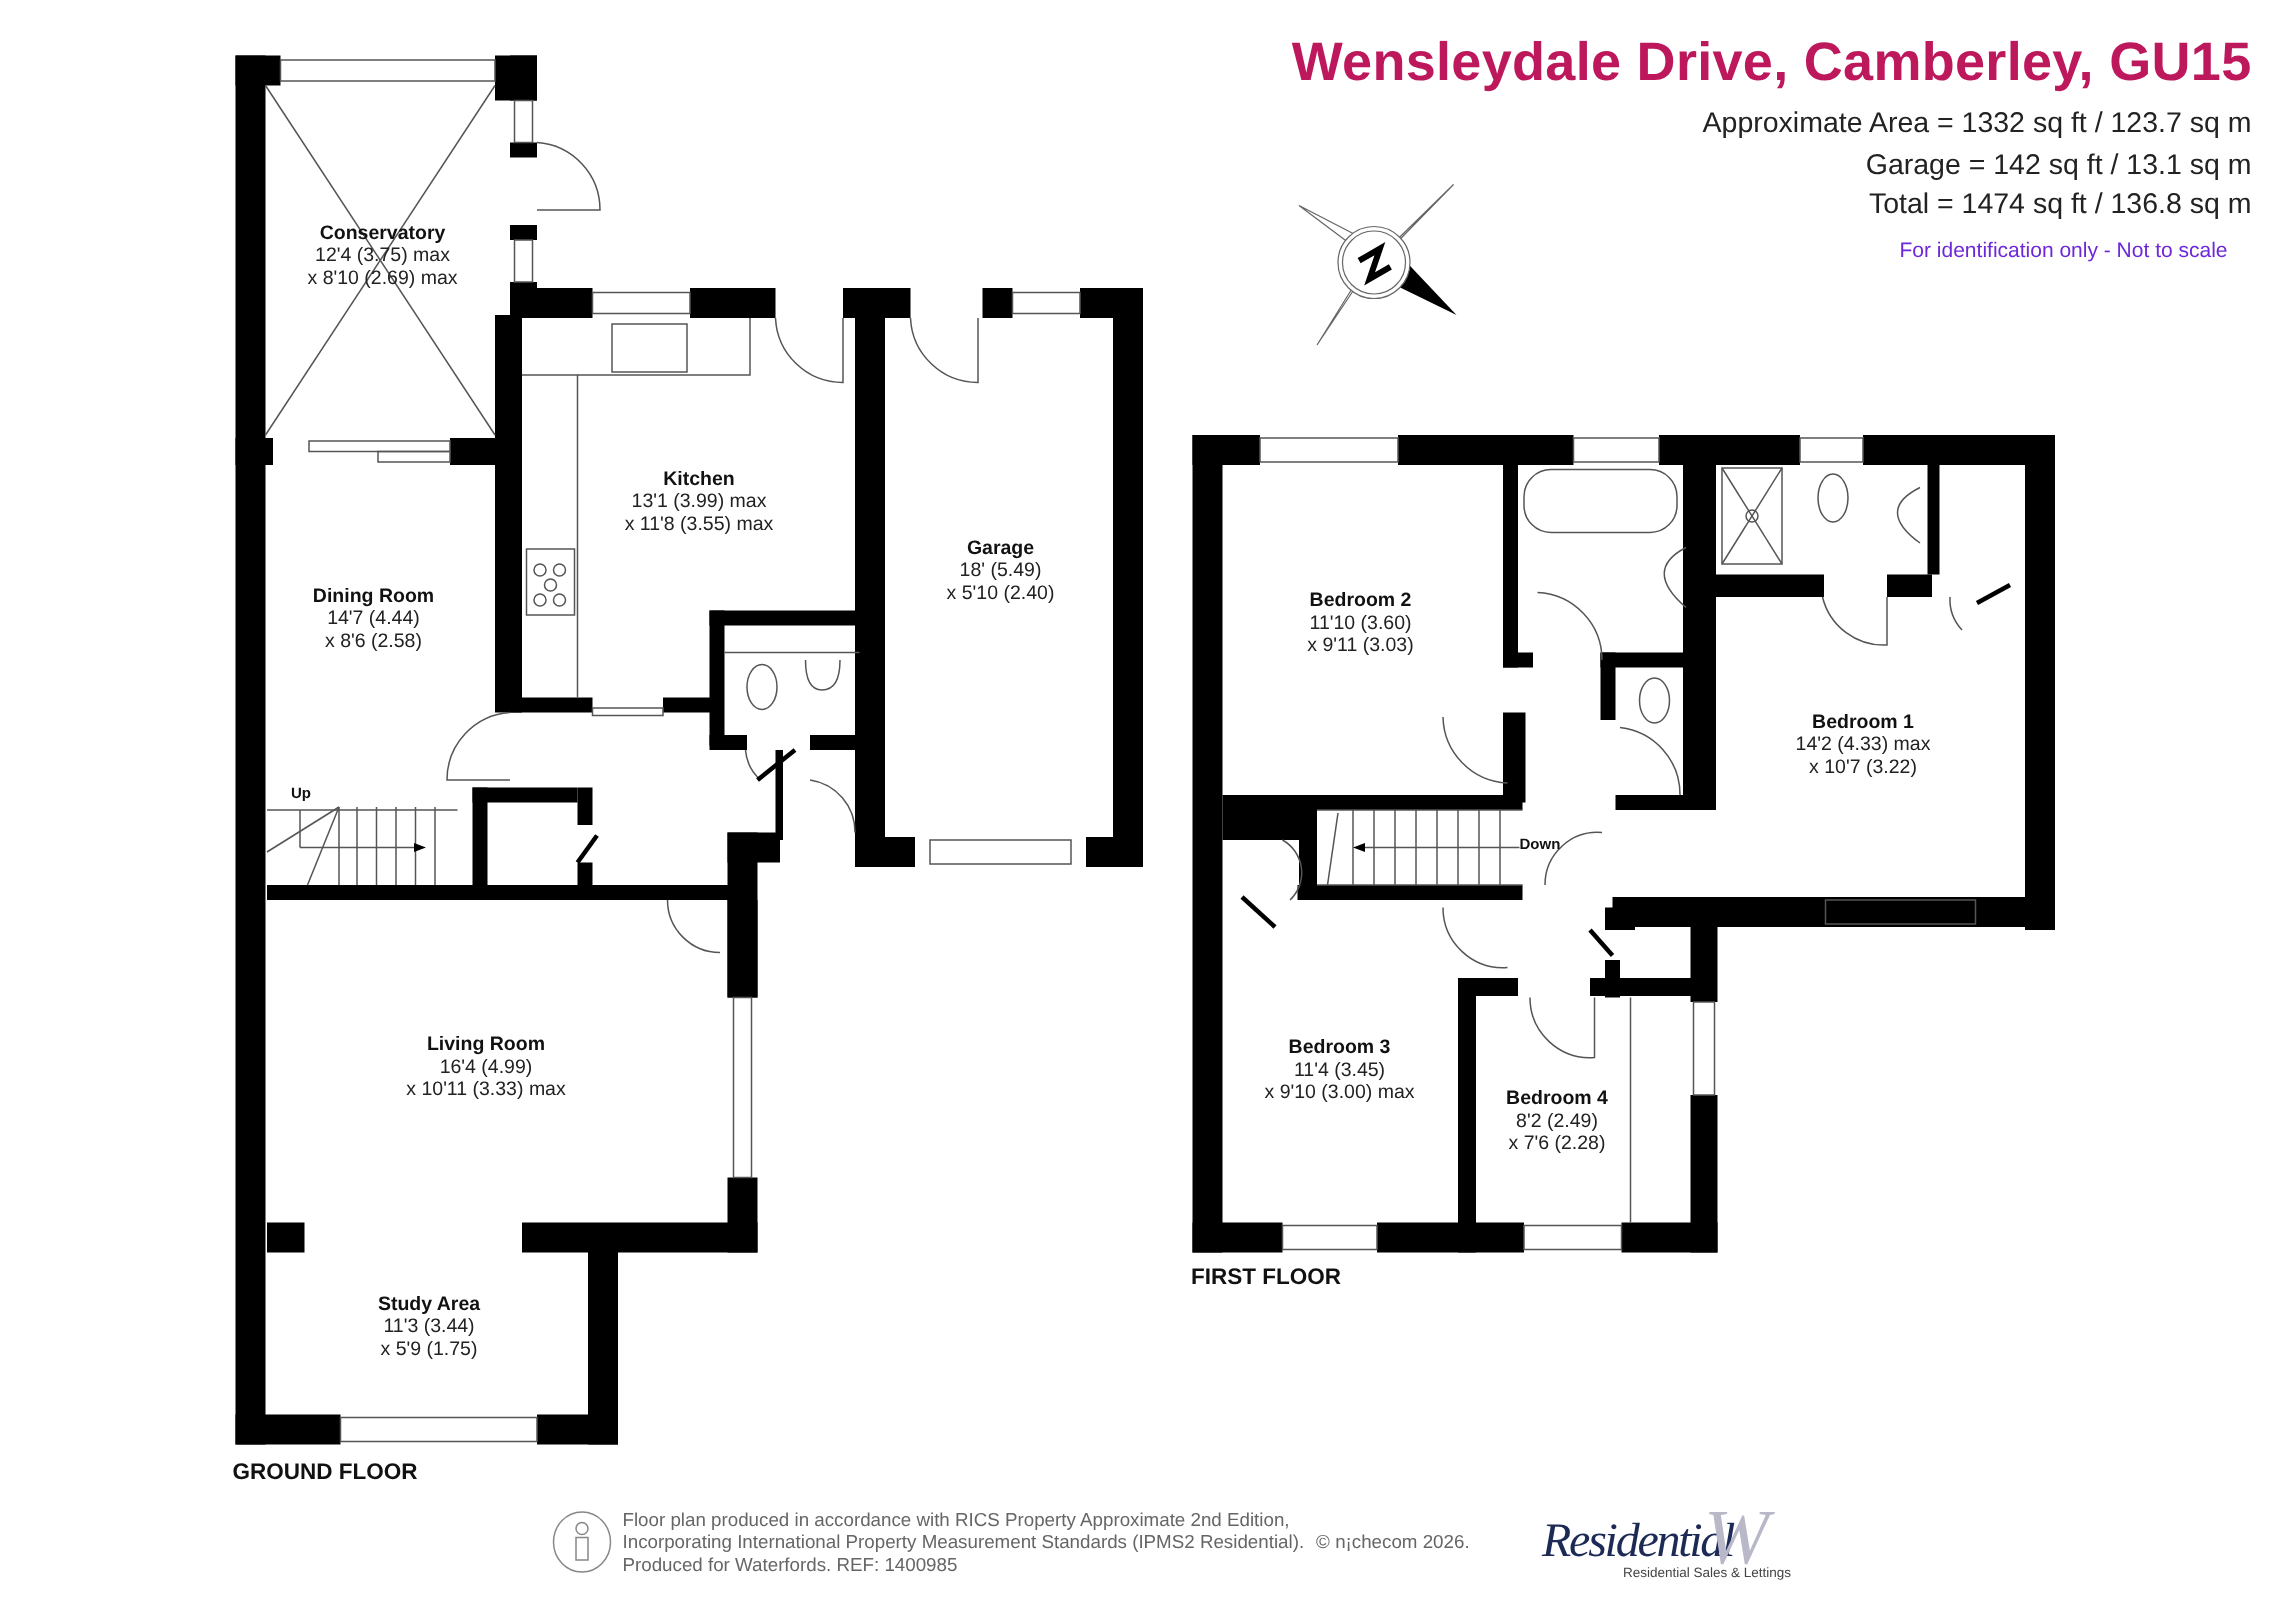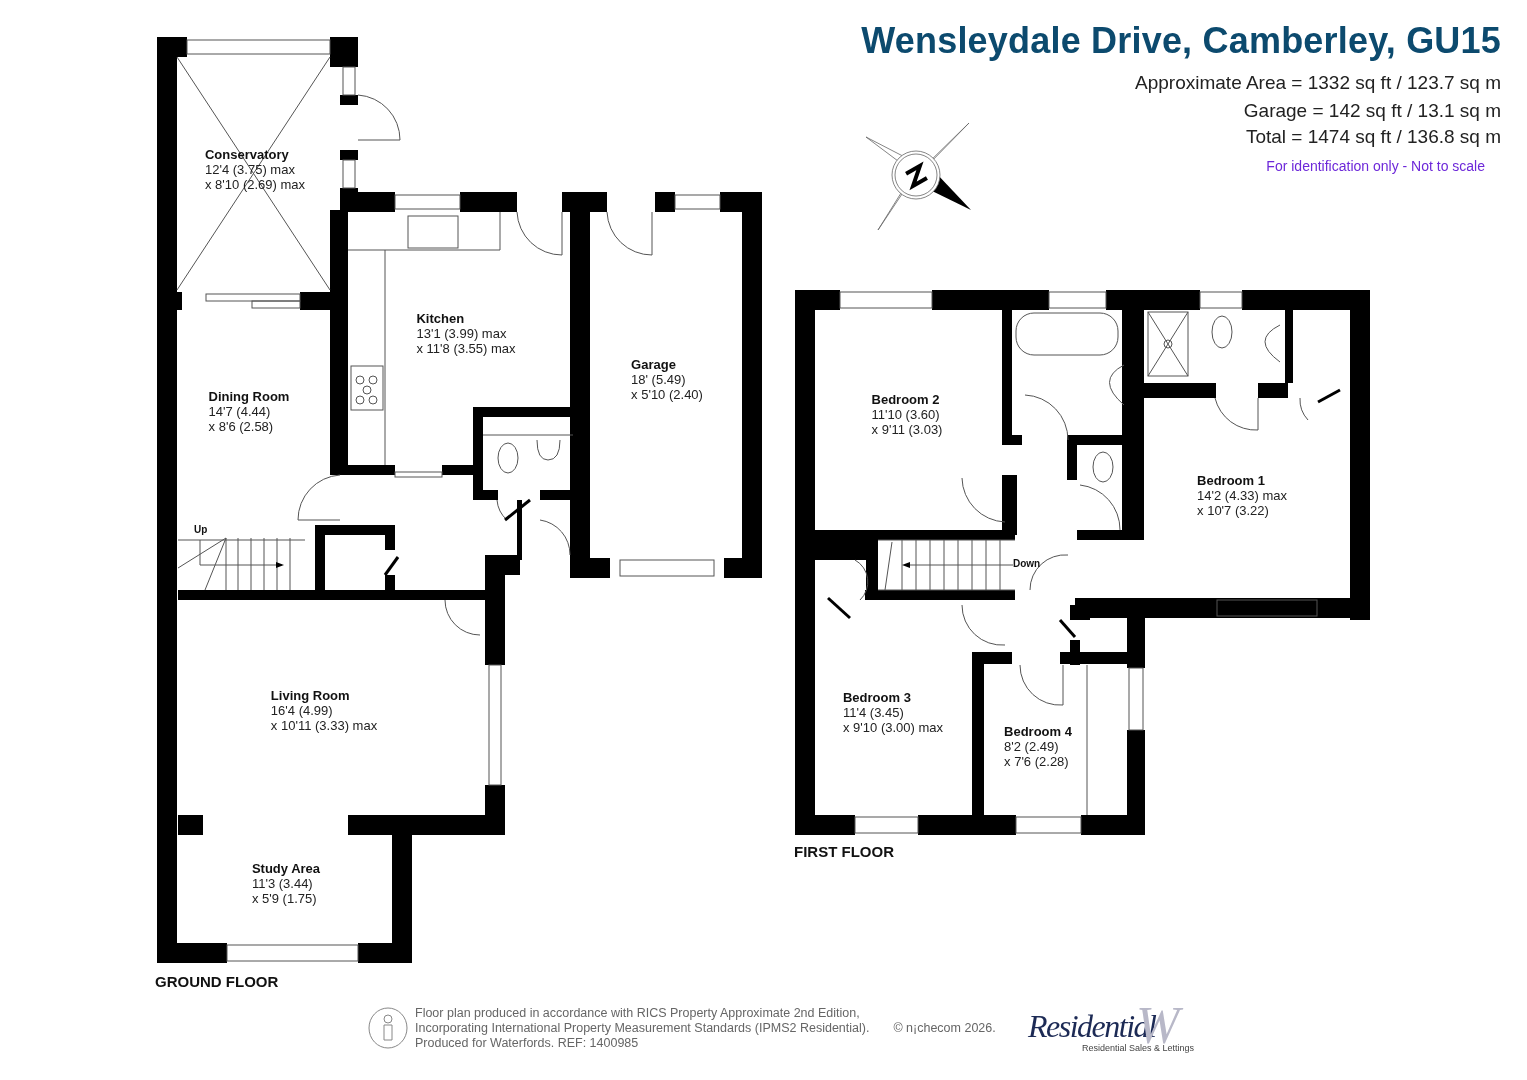--- a/index.html
+++ b/index.html
@@ -1,30 +1,30 @@
 <!DOCTYPE html>
 <html><head>
 <meta charset="utf-8">
 <style>
   html, body { margin: 0; padding: 0; background: #ffffff; }
   body { width: 1527px; height: 1080px; position: relative; overflow: hidden;
          font-family: "Liberation Sans", "DejaVu Sans", sans-serif; color: #111; }
   #plan { position: absolute; left: 0; top: 0; width: 1527px; height: 1080px; }
   .title { position: absolute; right: 26px; top: 20px; font-size: 36px; font-weight: bold;
-           letter-spacing: 0.2px; white-space: nowrap; color: #0c4a6e; }
+           letter-spacing: 0.2px; white-space: nowrap; color: #be185d; }
   .area-line { position: absolute; right: 26px; font-size: 19px; white-space: nowrap; color: #222; }
   .note { position: absolute; right: 42px; top: 158px; font-size: 14px; color: #6d28d9; white-space: nowrap; }
-  .room { position: absolute; text-align: left; transform: translateX(-50%); white-space: nowrap;
+  .room { position: absolute; text-align: center; transform: translateX(-50%); white-space: nowrap;
           font-size: 13px; line-height: 15px; color: #222; }
   .room .name { font-weight: bold; font-size: 13px; color: #111; }
   .floor-label { position: absolute; font-weight: bold; font-size: 15px; color: #111; }
   .stair-label { position: absolute; font-weight: bold; font-size: 10px; color: #111; }
   .footer { position: absolute; left: 415px; top: 1006px; font-size: 12.5px; line-height: 15px;
             color: #666; white-space: nowrap; }
-  .footer .copy { margin-left: 24px; text-align: center; }
+  .footer .copy { margin-left: 8px; text-align: center; }
   .brand { position: absolute; left: 1028px; top: 1008px; }
   .brand .name { font-family: "Liberation Serif", serif; font-style: italic; font-size: 32px;
                  color: #1c2a55; letter-spacing: -1.5px; }
   .brand .tag { font-size: 9px; color: #444; margin-left: 12px; margin-top: -2px; padding-left: 42px; }
   .brand .w { position: absolute; left: 108px; top: -12px; font-family: "Liberation Serif", serif;
               font-style: italic; font-size: 52px; color: #b8b8c8; }
 </style>
 </head>
 <body>
 

